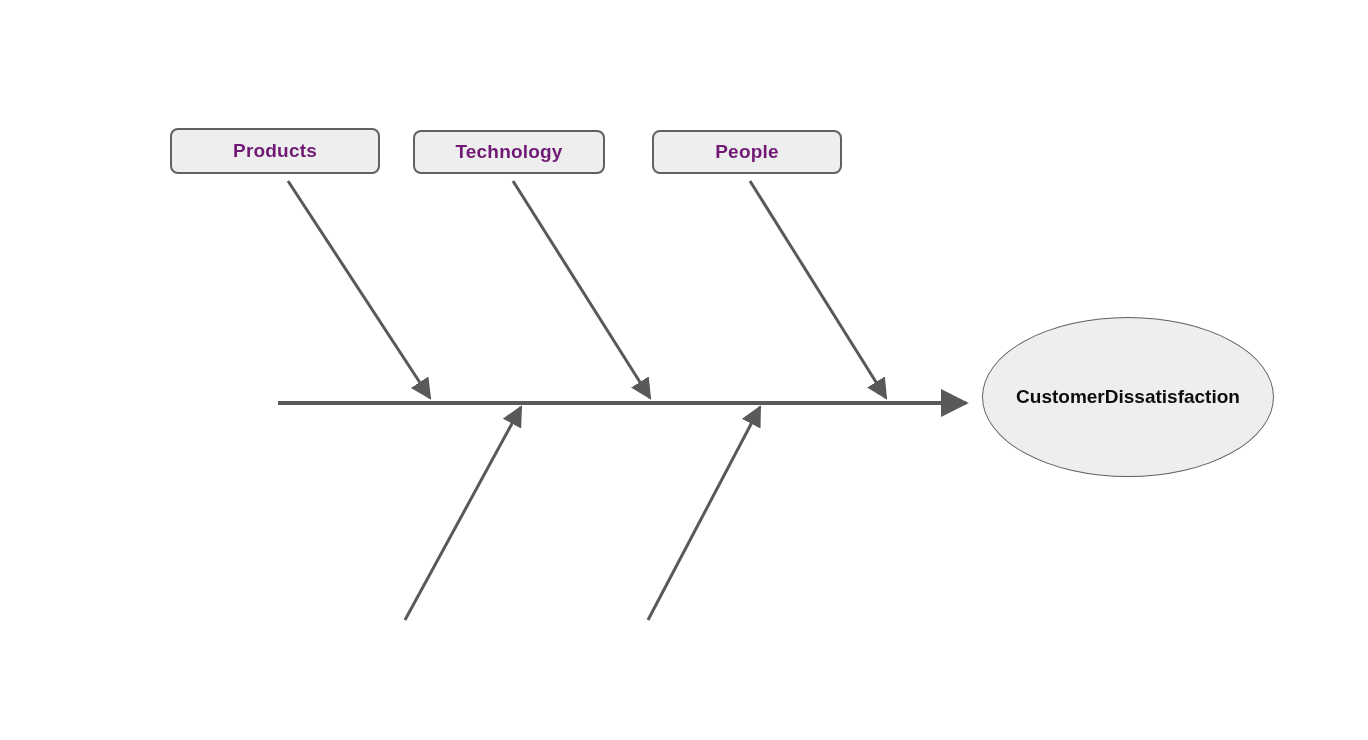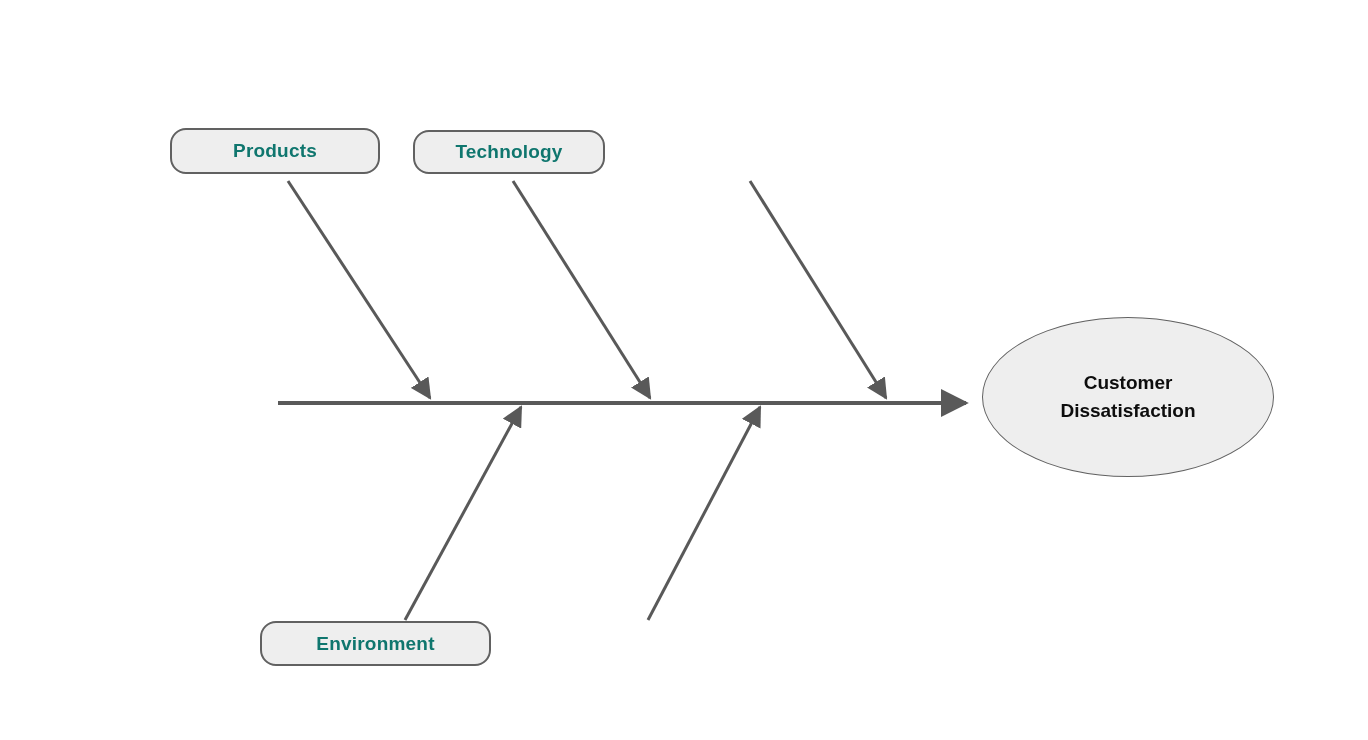--- a/index.html
+++ b/index.html
@@ -20,46 +20,46 @@
     left: 0;
     top: 0;
     width: 1368px;
     height: 740px;
   }
   .cause-box {
     position: absolute;
     box-sizing: border-box;
     background: #eeeeee;
     border: 2px solid #616161;
-    border-radius: 16px;
+    border-radius: 8px;
     display: flex;
     align-items: center;
     justify-content: center;
     font-size: 19px;
     font-weight: bold;
-    color: #0f766e;
+    color: #701a75;
     letter-spacing: 0.2px;
   }
   .box-products    { left: 170px; top: 128px; width: 210px; height: 46px; }
   .box-processes   { left: 413px; top: 130px; width: 192px; height: 44px; }
   .box-people      { left: 652px; top: 130px; width: 190px; height: 44px; }
   .box-environment { left: 260px; top: 621px; width: 231px; height: 45px; }
   .box-technology  { left: 535px; top: 621px; width: 245px; height: 45px; }
   .effect-ellipse {
     position: absolute;
     box-sizing: border-box;
     left: 982px;
     top: 317px;
     width: 292px;
     height: 160px;
     background: #eeeeee;
     border: 1.5px solid #616161;
     border-radius: 50%;
     display: flex;
-    flex-direction: column;
+    flex-direction: row;
     align-items: center;
     justify-content: center;
     text-align: center;
     font-size: 19px;
     font-weight: bold;
     color: #0d0d0d;
     line-height: 1.45;
   }
 </style>
 </head>
@@ -83,22 +83,22 @@
     <line x1="405" y1="620" x2="521" y2="407" stroke="#595959" stroke-width="3" marker-end="url(#arrow)"></line>
     <line x1="648" y1="620" x2="760" y2="407" stroke="#595959" stroke-width="3" marker-end="url(#arrow)"></line>
   </svg>
 
   <div class="cause-box box-products">
     <span>Products</span>
   </div>
   <div class="cause-box box-processes">
     <span>Technology</span>
   </div>
-  <div class="cause-box box-environment">
-    <span>Environment</span>
+  <div class="cause-box box-people">
+    <span>People</span>
   </div>
 
   <div class="effect-ellipse">
     <span>Customer</span>
     <span>Dissatisfaction</span>
   </div>
 
 </div>
 
 </body></html>

